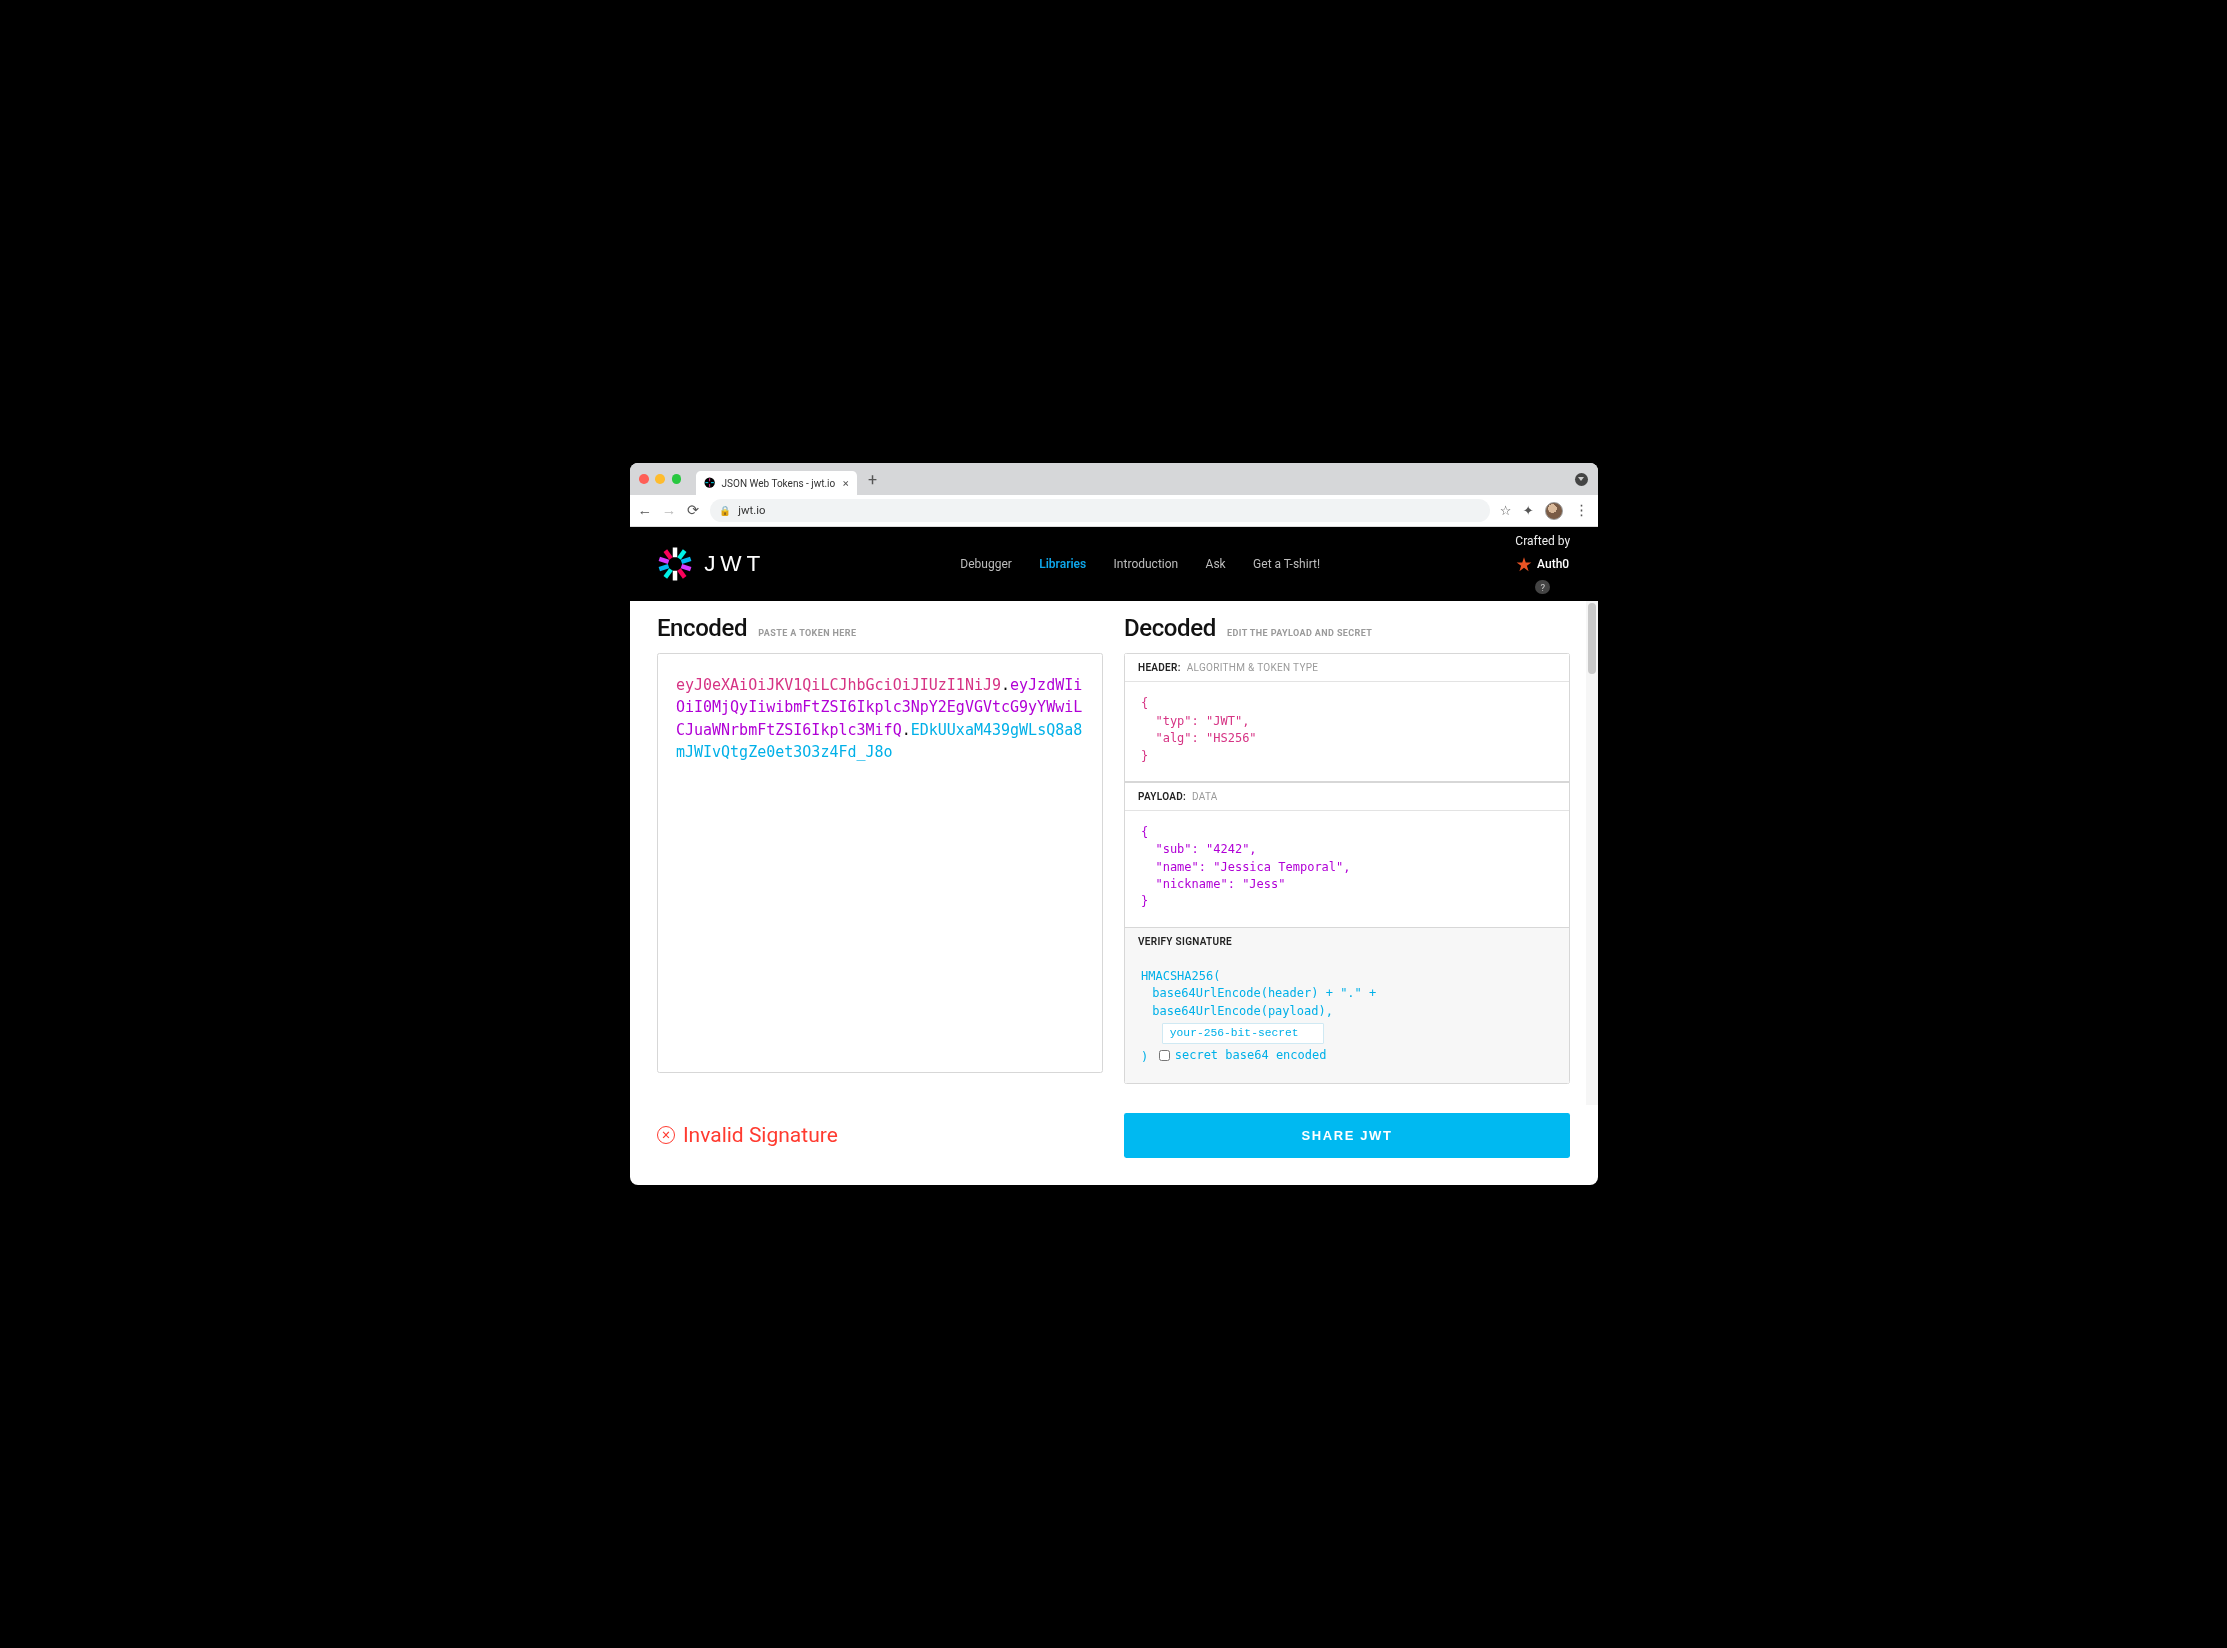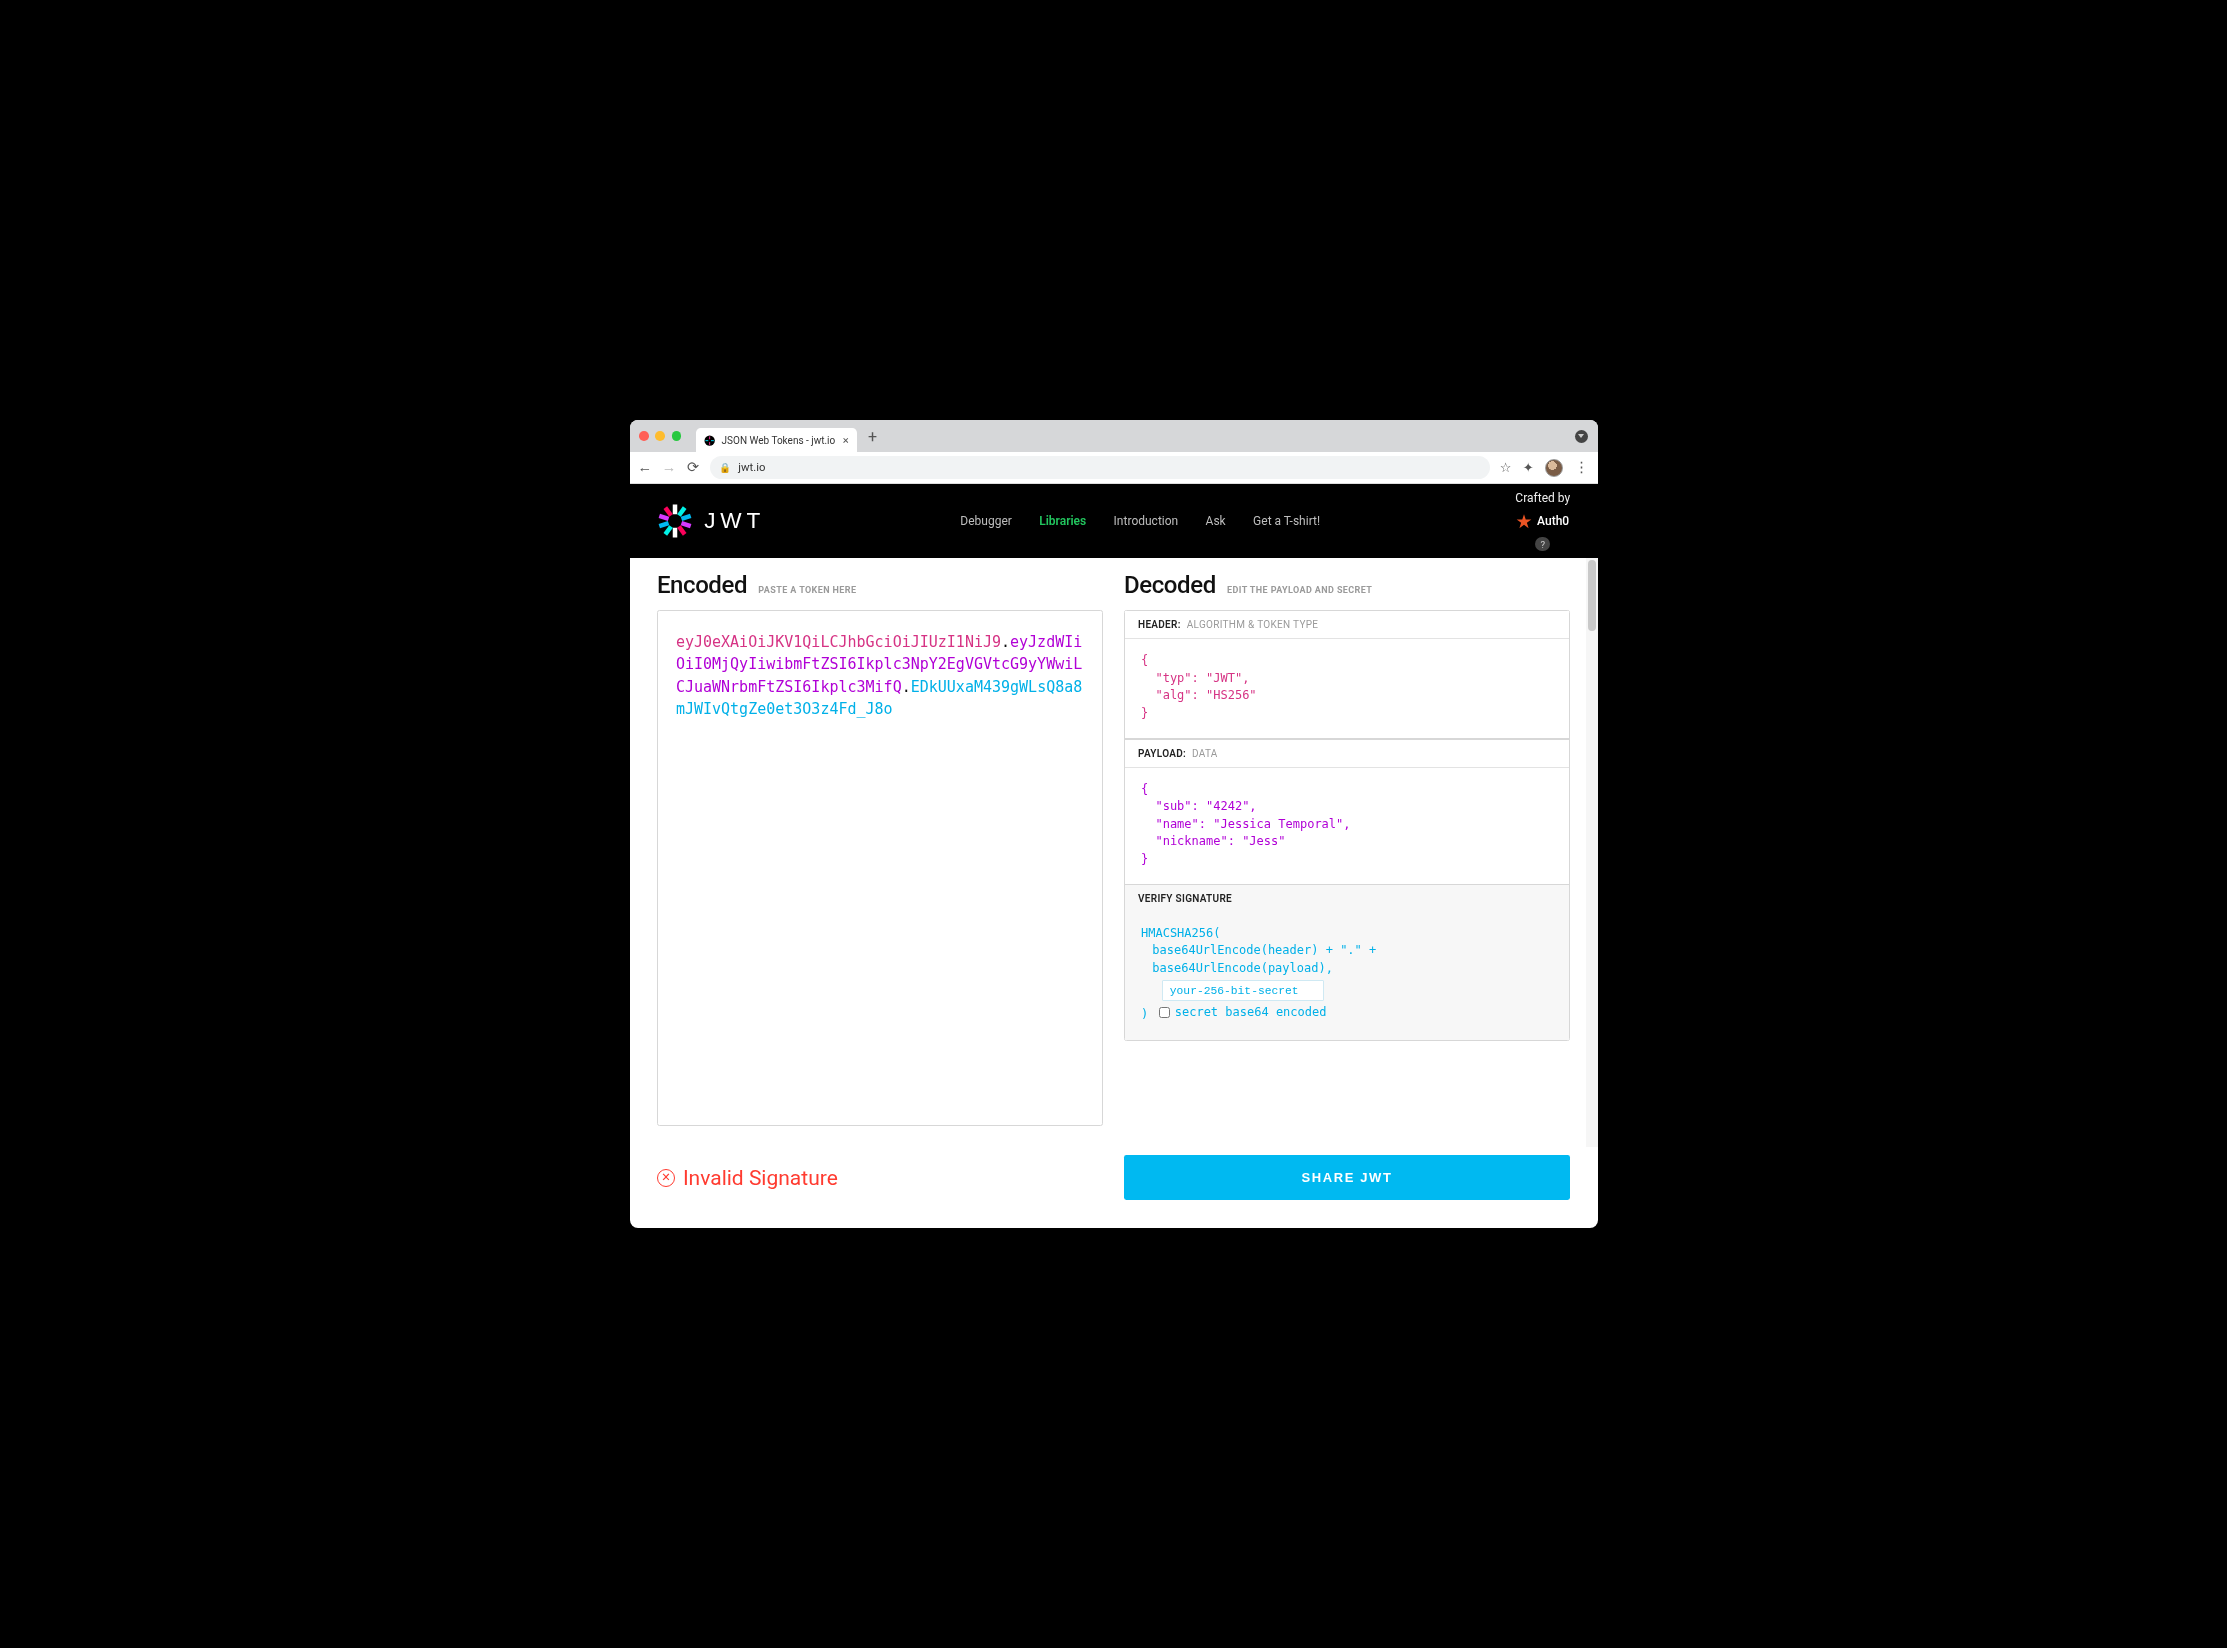--- a/index.html
+++ b/index.html
@@ -64,37 +64,37 @@
   .page { position:relative; }
   .pagehdr {
     background:#000; color:#fff; height:74px;
     display:flex; align-items:center; padding:0 27.4px; gap:16px;
   }
   .logo { display:flex; align-items:center; gap:11.3px; }
   .logo svg.mark { width:36px; height:36px; }
   .logo .word { font-size:22.6px; font-weight:500; letter-spacing:4.8px; font-family: "Helvetica Neue", Arial, sans-serif;}
   .navlinks { margin:0 auto; display:flex; gap:27.4px; font-size:12px; }
   .navlinks a { color:#bdbdbd; text-decoration:none; cursor:pointer;}
-  .navlinks a.active { color:#22c55e; font-weight:600; }
+  .navlinks a.active { color:#0ea5e9; font-weight:600; }
   .crafted { display:flex; align-items:center; gap:8px; font-size:12px;flex-direction:column; }
   .crafted .by { color:#eee; }
   .auth0 { display:flex; align-items:center; gap:4.8px; color:#fff; font-weight:500;}
   .auth0 svg { width:16px; height:16px; }
   .qmark { width:14.5px;height:14.5px;border-radius:50%;background:#444;color:#ccc;font-size:9.7px;display:flex;align-items:center;justify-content:center;}
 
   
   .content { display:flex; gap:21px; padding:13px 27.4px 21px 27.4px; background:#fff; position:relative;}
   .col { flex:1; min-width:0; }
   .colhdr { display:flex; align-items:baseline; gap:11.3px; margin-bottom:11.3px;}
   .colhdr h2 { font-size:24px; font-weight:500; color:#111; letter-spacing:-0.4px;}
   .colhdr .sub { font-size:9px; letter-spacing:0.4px; color:#9a9a9a; text-transform:uppercase;font-weight:bold;}
 
   .panel { border:0.8px solid #d7d7d7; border-radius:2.4px; }
   .encoded-box {
-    height:516px; padding:19.4px 18px;
+    height:420px; padding:19.4px 18px;
     font-family: ui-monospace, SFMono-Regular, Menlo, Consolas, monospace;
     font-size:15px; line-height:1.5; word-break:break-all;
     overflow:auto;
   }
   .tok-h { color:#d63384; } 
   .tok-p { color:#b100d6; } 
   .tok-s { color:#00b0e8; } 
   .tok-dot { color:#111; }
 
   .section { border-bottom:0.8px solid #d7d7d7; }

